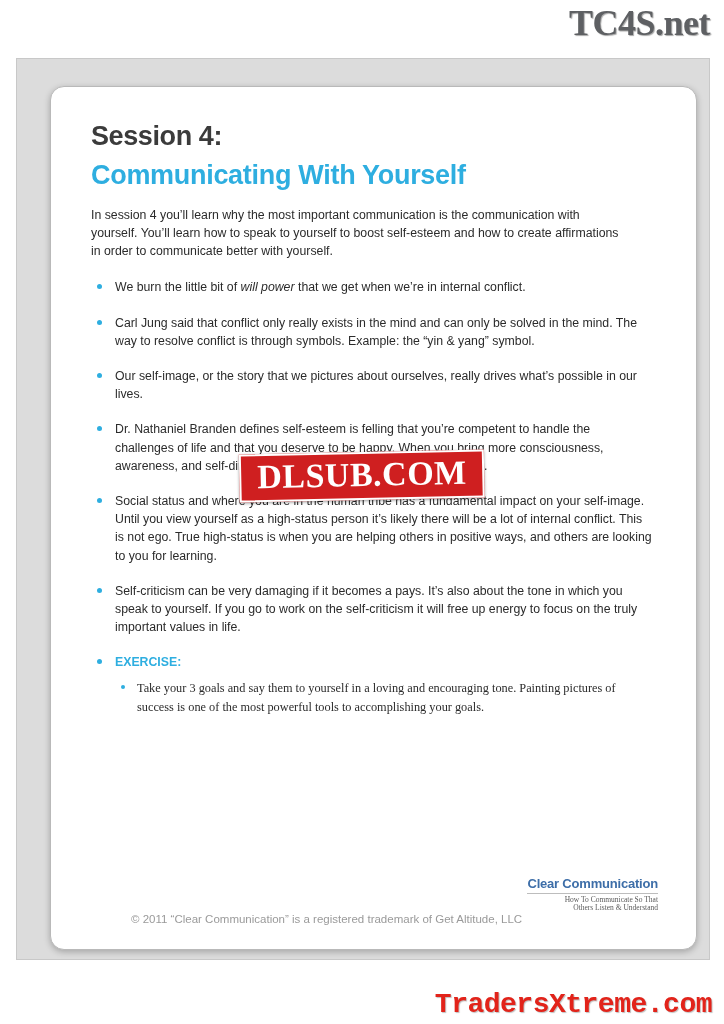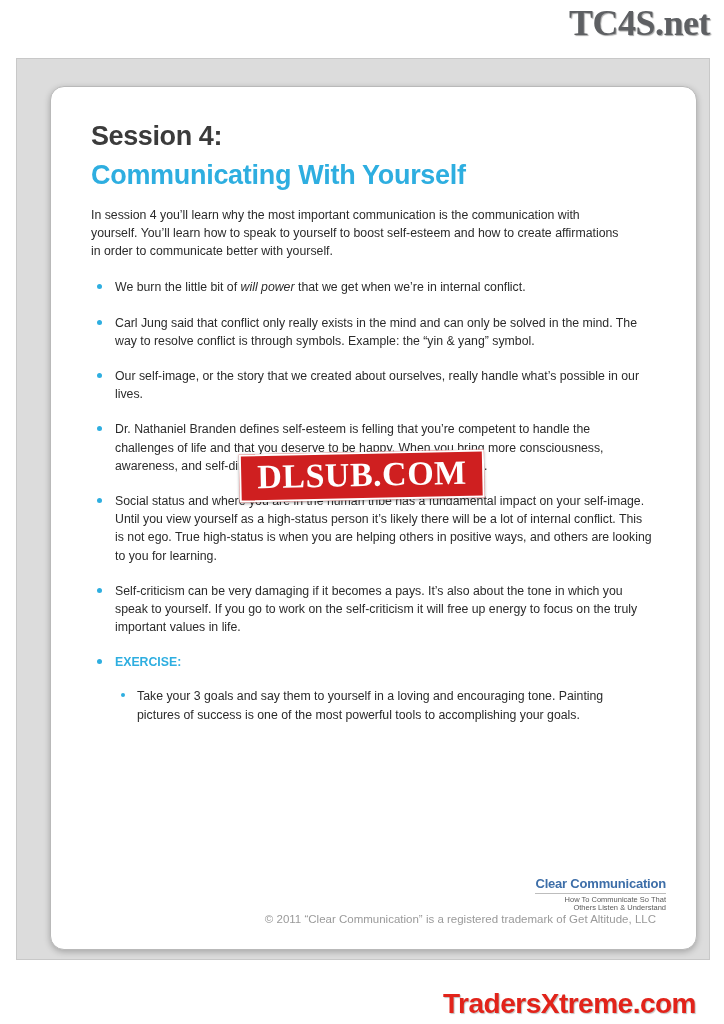--- a/index.html
+++ b/index.html
@@ -26,22 +26,22 @@
     color: #5e6063;
     letter-spacing: -0.5px;
     text-shadow: 1px 1px 1px rgba(0,0,0,0.35);
     margin-left: 12px;
   }
 
   
   .bottom-brand {
     position: absolute;
     bottom: 4px;
-    right: 28px;
-    font-family: Liberation Sans, sans-serif;
+    right: 12px;
+    font-family: Liberation Mono, monospace;
     font-weight: bold;
     font-size: 28px;
     color: #e2231a;
     letter-spacing: -0.5px;
     text-shadow: 1px 1px 1px rgba(0,0,0,0.25);
   }
 
   
   .page-outer {
     position: absolute;
@@ -119,22 +119,23 @@
     border-radius: 50%;
     background: #2eaee0;
   }
   li.exercise > .ex-label {
     color: #2eaee0;
     font-weight: bold;
     font-size: 12.3px;
   }
   ul.sub {
     list-style: none;
-    margin: 16px 0 0 0;
+    margin: 8px 0 0 0;
     padding: 0;
+    font-family: Liberation Serif, serif;
   }
   ul.sub > li {
     position: relative;
     padding-left: 22px;
     font-size: 12.3px;
     line-height: 1.48;
     color: #2b2b2b;
     max-width: 500px;
   }
   ul.sub > li::before {
@@ -152,42 +153,43 @@
 
   
   .footer {
     position: absolute;
     left: 0;
     right: 0;
     bottom: 24px;
     padding: 0 40px;
   }
   .footer-line {
-    text-align: right;
+    text-align: left;
     font-size: 11.5px;
     color: #9a9a9a;
     padding-left: 40px;
   }
   .footer-logo {
     position: absolute;
-    right: 30px;
+    right: 38px;
     bottom: 12px;
     text-align: right;
     line-height: 1.15;
   }
   .footer-logo .fl-main {
     font-size: 13px;
     font-weight: bold;
     color: #3d6ea8;
     letter-spacing: -0.2px;
   }
   .footer-logo .fl-sub {
     font-size: 7.5px;
     color: #5a5a5a;
     letter-spacing: 0px;
+    font-family: Liberation Serif, serif;
   }
   .footer-logo .fl-rule {
     height: 1px;
     background: #bdbdbd;
     margin: 1px 0 2px 0;
   }
 
   
   .center-watermark {
     position: absolute;
@@ -217,21 +219,21 @@
     <div class="content">
 
       <h1 class="session">Session 4:</h1>
       <h1 class="title">Communicating With Yourself</h1>
 
       <p class="intro">In session 4 you’ll learn why the most important communication is the communication with yourself. You’ll learn how to speak to yourself to boost self-esteem and how to create affirmations in order to communicate better with yourself.</p>
 
       <ul class="bullets">
         <li>We burn the little bit of <em>will power</em> that we get when we’re in internal conflict.</li>
         <li>Carl Jung said that conflict only really exists in the mind and can only be solved in the mind. The way to resolve conflict is through symbols. Example: the “yin &amp; yang” symbol.</li>
-        <li>Our self-image, or the story that we created about ourselves, really handle what’s possible in our lives.</li>
+        <li>Our self-image, or the story that we pictures about ourselves, really drives what’s possible in our lives.</li>
         <li>Dr. Nathaniel Branden defines self-esteem is felling that you’re competent to handle the challenges of life and that you deserve to be happy. When you bring more consciousness, awareness, and self-direction to your life, this increases self-esteem.</li>
         <li>Social status and where you are in the human tribe has a fundamental impact on your self-image. Until you view yourself as a high-status person it’s likely there will be a lot of internal conflict. This is not ego. True high-status is when you are helping others in positive ways, and others are looking to you for learning.</li>
         <li>Self-criticism can be very damaging if it becomes a pays. It’s also about the tone in which you speak to yourself. If you go to work on the self-criticism it will free up energy to focus on the truly important values in life.</li>
         <li class="exercise">
           <span class="ex-label">EXERCISE:</span>
           <ul class="sub">
             <li>Take your 3 goals and say them to yourself in a loving and encouraging tone. Painting pictures of success is one of the most powerful tools to accomplishing your goals.</li>
           </ul>
         </li>
       </ul>

